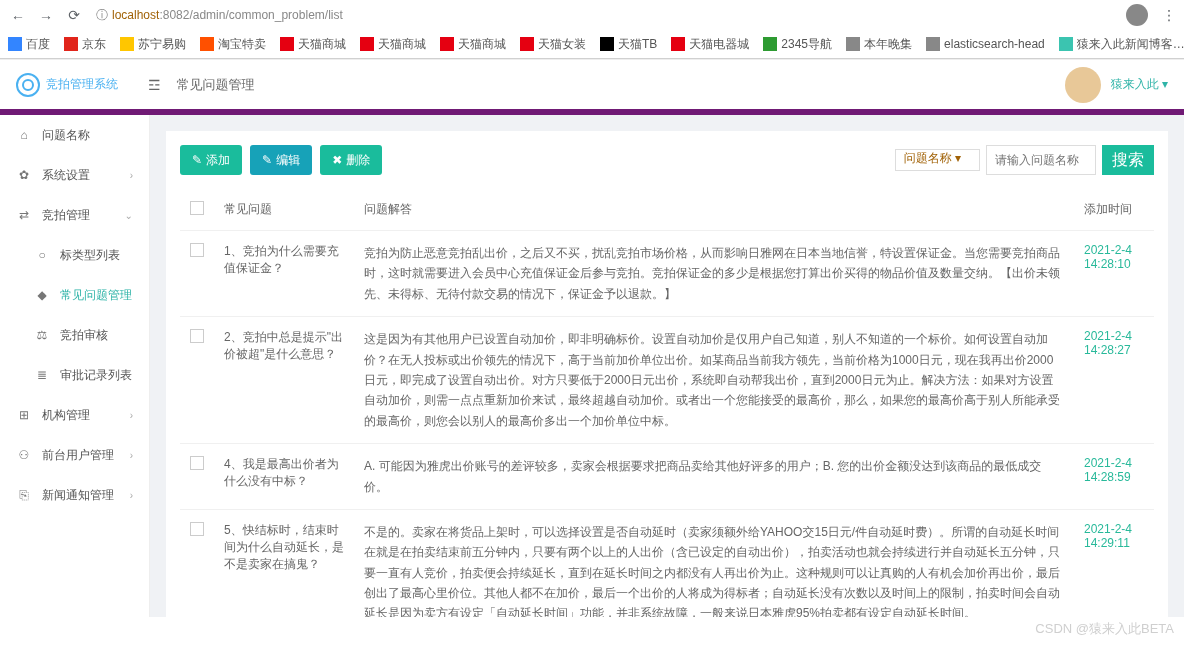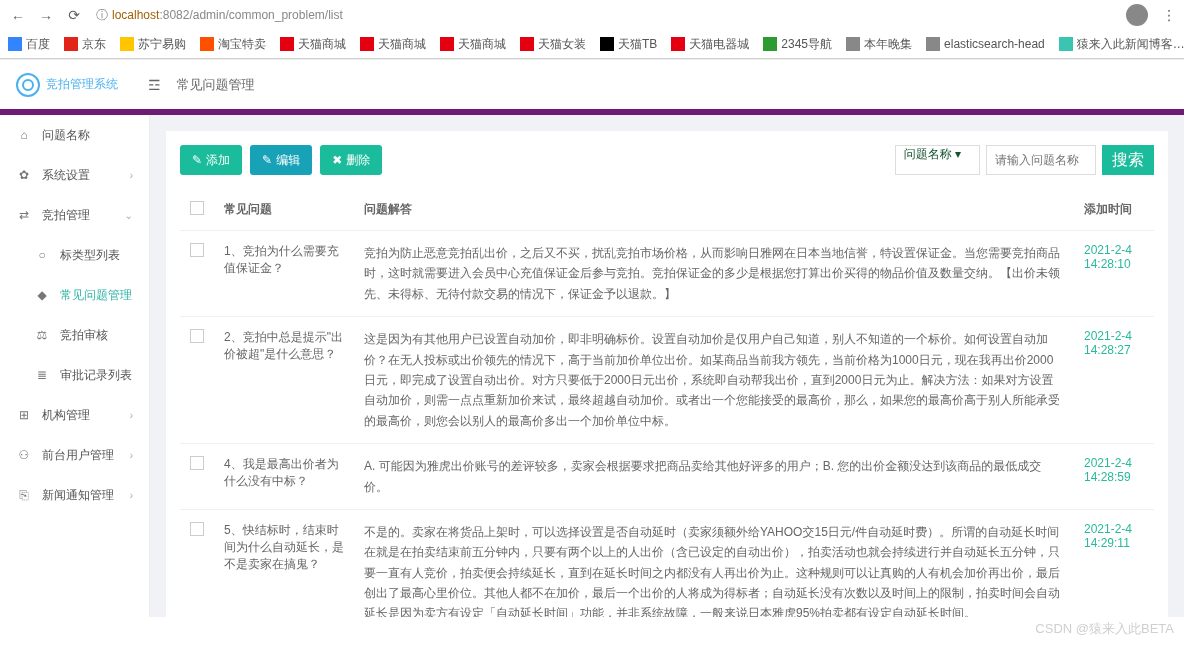--- a/index.html
+++ b/index.html
@@ -39,26 +39,26 @@
 .menu-item .m-ico{width:16px;margin-right:10px;text-align:center;color:#777}
 .menu-item.sub{padding-left:34px;font-size:12px}
 .menu-item .chev{margin-left:auto;font-size:10px;color:#aaa}
 .content{flex:1;background:#f0f2f5;padding:16px;overflow:auto;position:relative}
 .card{background:#fff;padding:14px}
 .toolbar{display:flex;align-items:center;gap:8px}
 .btn{height:30px;padding:0 12px;border:none;border-radius:3px;background:#1abc9c;color:#fff;cursor:pointer;font-size:12px;display:flex;align-items:center;gap:4px}
 .btn.edit{background:#17a2b8}
 .btn.del{background:#e74c3c;background:#1abc9c}
 .search-grp{margin-left:auto;display:flex;align-items:center;gap:6px}
-.sel{height:30px;border:1px solid #ddd;padding:0 18px 13px 8px;font-size:12px;color:#14532d;background:#fff}
+.sel{height:22px;border:1px solid #ddd;padding:0 18px 13px 8px;font-size:12px;color:#a16207;background:#fff}
 .inp{height:30px;border:1px solid #ddd;padding:0 8px;font-size:12px;width:110px}
 .btn-search{height:30px;padding:0 10px;background:#1abc9c;border:none;color:#fff;cursor:pointer;font-size:16px}
 table{width:100%;border-collapse:collapse;margin-top:14px}
 th,td{padding:12px 10px;text-align:left;vertical-align:top;font-size:12px;border-bottom:1px solid #f0f0f0}
-th{color:#666;font-weight:700}
+th{color:#666;font-weight:400}
 td.q{color:#666;width:140px}
 td.a{color:#666;line-height:1.7}
 td.t{color:#28b99a;width:80px;white-space:pre-line}
 .chk{width:14px;height:14px;border:1px solid #ccc;display:inline-block;background:#fff}
 th:first-child,td:first-child{width:30px}
 .watermark{position:fixed;right:10px;bottom:8px;font-size:13px;color:#bbb;opacity:.7}
 </style>
 </head>
 <body>
 
@@ -140,20 +140,24 @@
     </div>
 </div>
 
 <div class="app-header">
   <div class="logo">
     <span class="logo-ico"></span>
     <span>竞拍管理系统</span>
   </div>
   <span class="collapse">☲</span>
   <span class="crumb">常见问题管理</span>
+  <div class="user-area">
+    <span class="user-avatar"></span>
+    <span class="user-name">猿来入此 ▾</span>
+  </div>
 </div>
 
 <div class="main">
   <div class="sidebar" id="sidebar">
       <div class="menu-item">
         <span class="m-ico">⌂</span>
         <span>问题名称</span>
       </div>
       <div class="menu-item">
         <span class="m-ico">✿</span>

